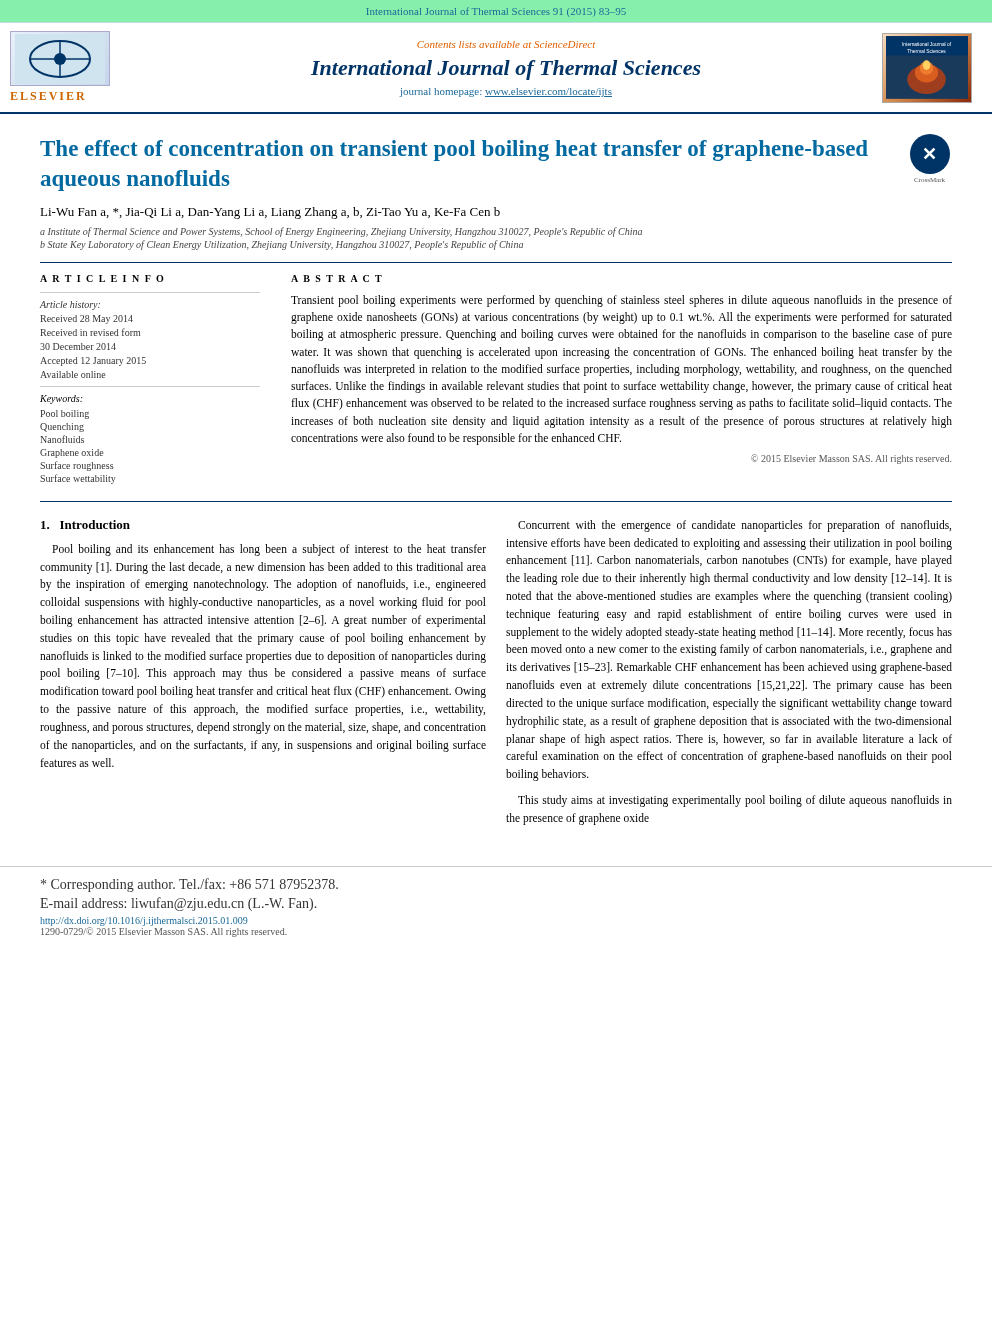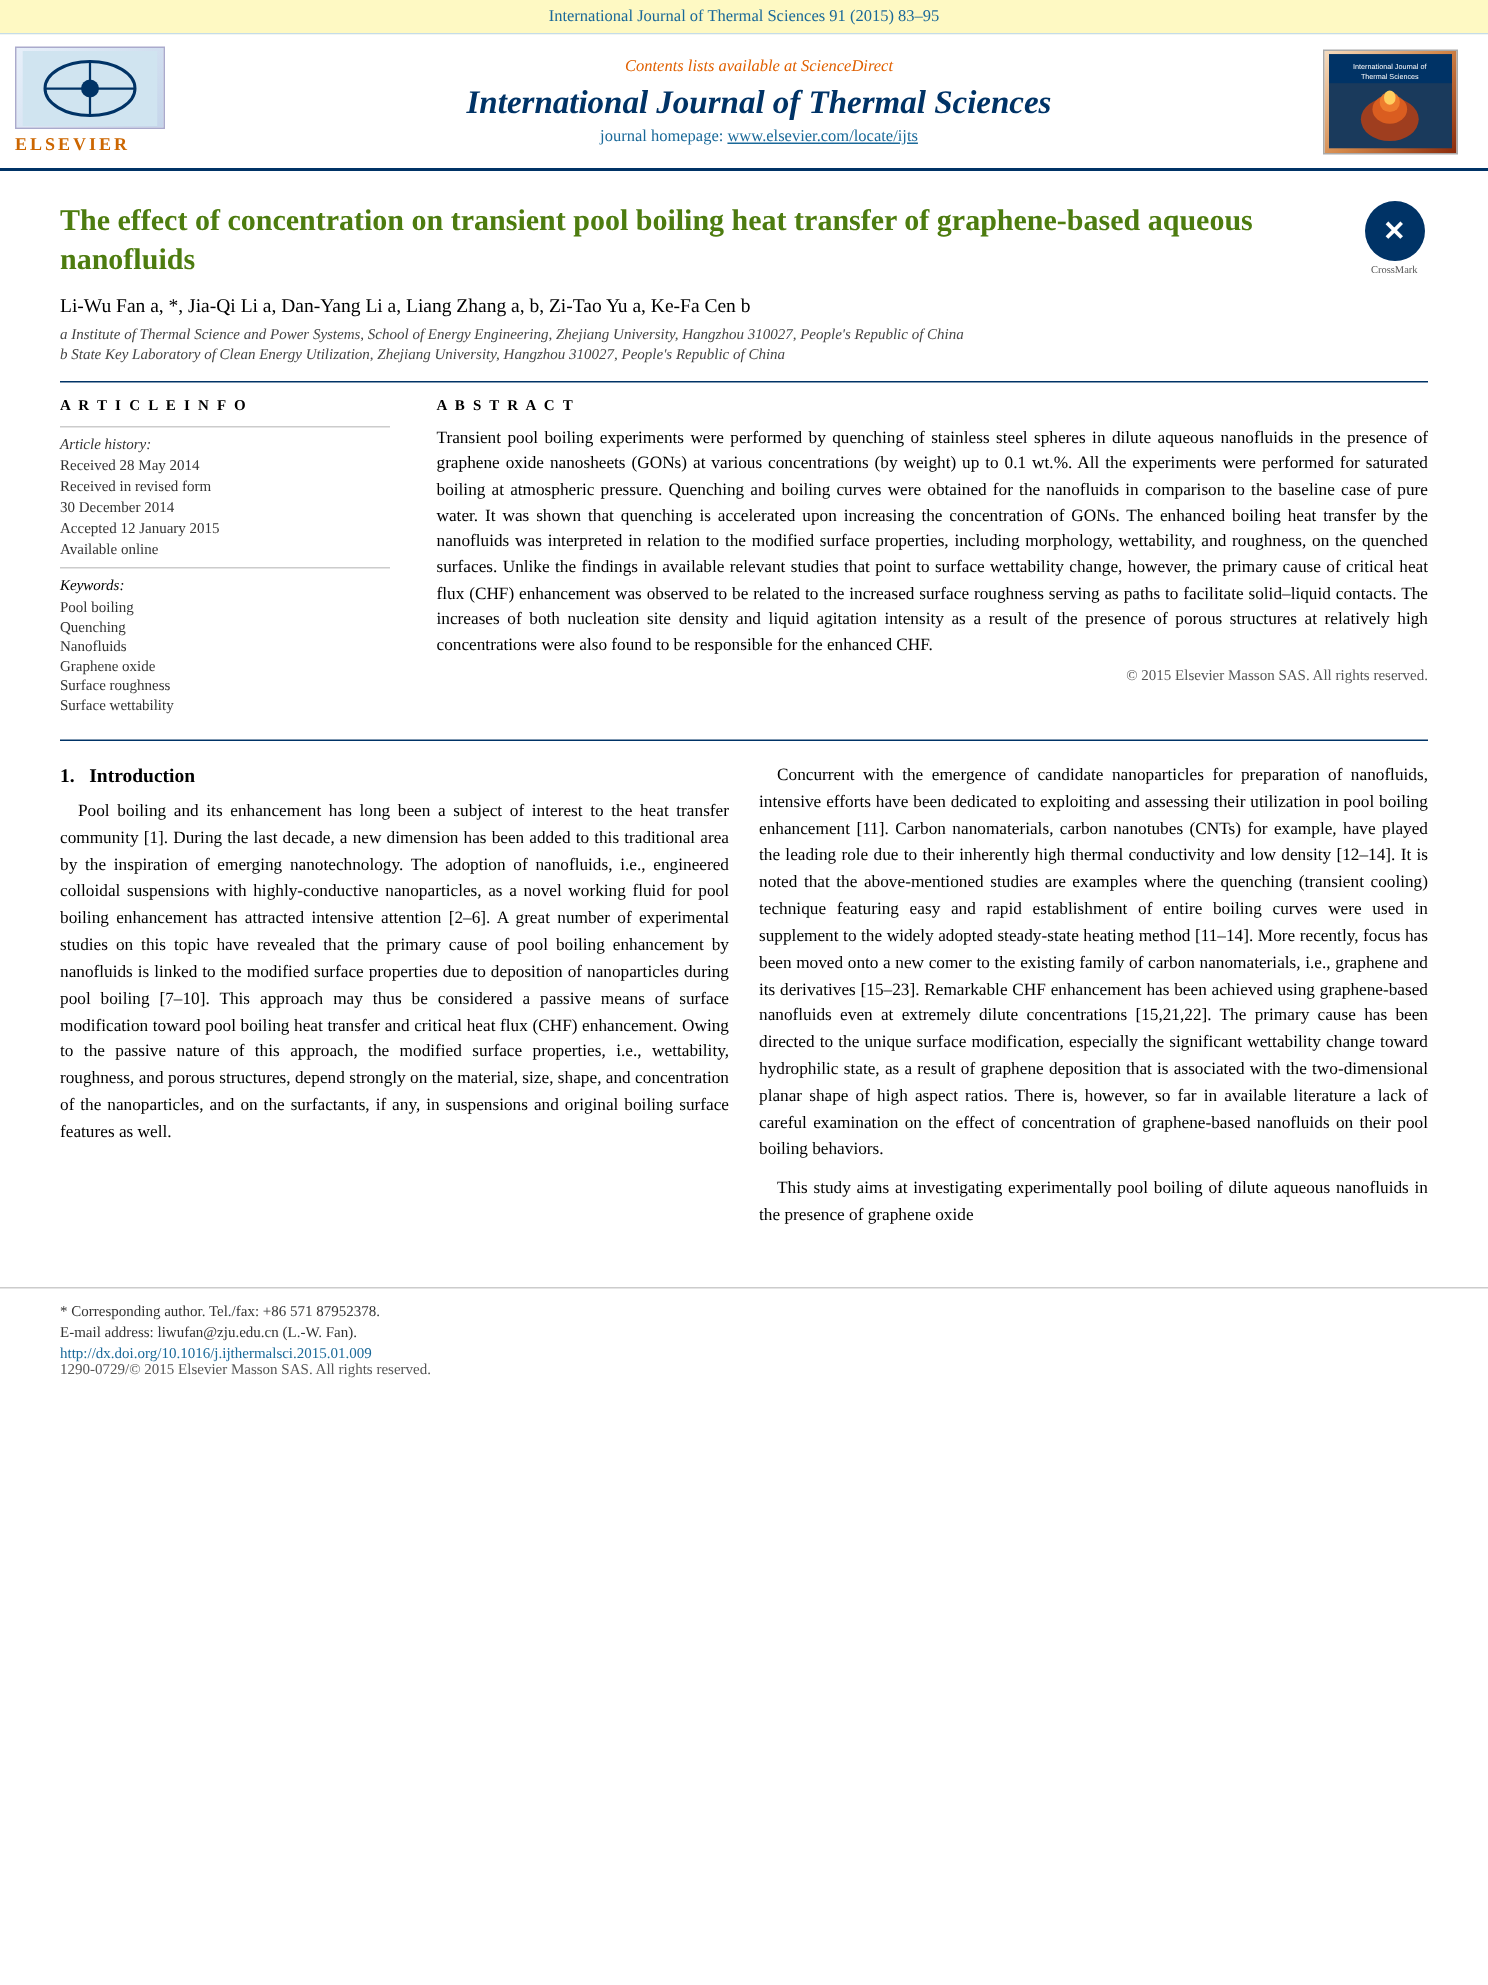--- a/index.html
+++ b/index.html
@@ -7,21 +7,21 @@
       font-family: 'Times New Roman', Times, serif;
       background: #fff;
       width: 992px;
       min-height: 1323px;
       font-size: 13px;
       color: #000;
     }
 
     
     .top-bar {
-      background: #fef9c3;
+      background: #86efac;
       text-align: center;
       padding: 5px 0;
       font-size: 11px;
       color: #1a6999;
       border-bottom: 1px solid #c5dce8;
     }
 
     
     .journal-header {
       display: flex;
@@ -105,23 +105,23 @@
       padding: 20px 40px;
     }
 
     
     .article-title-section {
       display: flex;
       align-items: flex-start;
       margin-bottom: 10px;
     }
     .article-title {
-      font-size: 20px;
-      font-weight: bold;
-      color: #4d7c0f;
+      font-size: 23px;
+      font-weight: bold;
+      color: #0369a1;
       line-height: 1.3;
       flex: 1;
     }
     .crossmark {
       width: 45px;
       margin-left: 15px;
       display: flex;
       flex-direction: column;
       align-items: center;
     }
@@ -267,21 +267,21 @@
       text-indent: 12px;
     }
 
     
     .footer-area {
       padding: 10px 40px;
       border-top: 1px solid #ccc;
       margin-top: 10px;
     }
     .footnote-star {
-      font-size: 10px;
+      font-size: 14px;
       color: #333;
       margin-bottom: 3px;
     }
     .doi-line {
       font-size: 10px;
       color: #1a6999;
     }
     .issn-line {
       font-size: 10px;
       color: #555;

